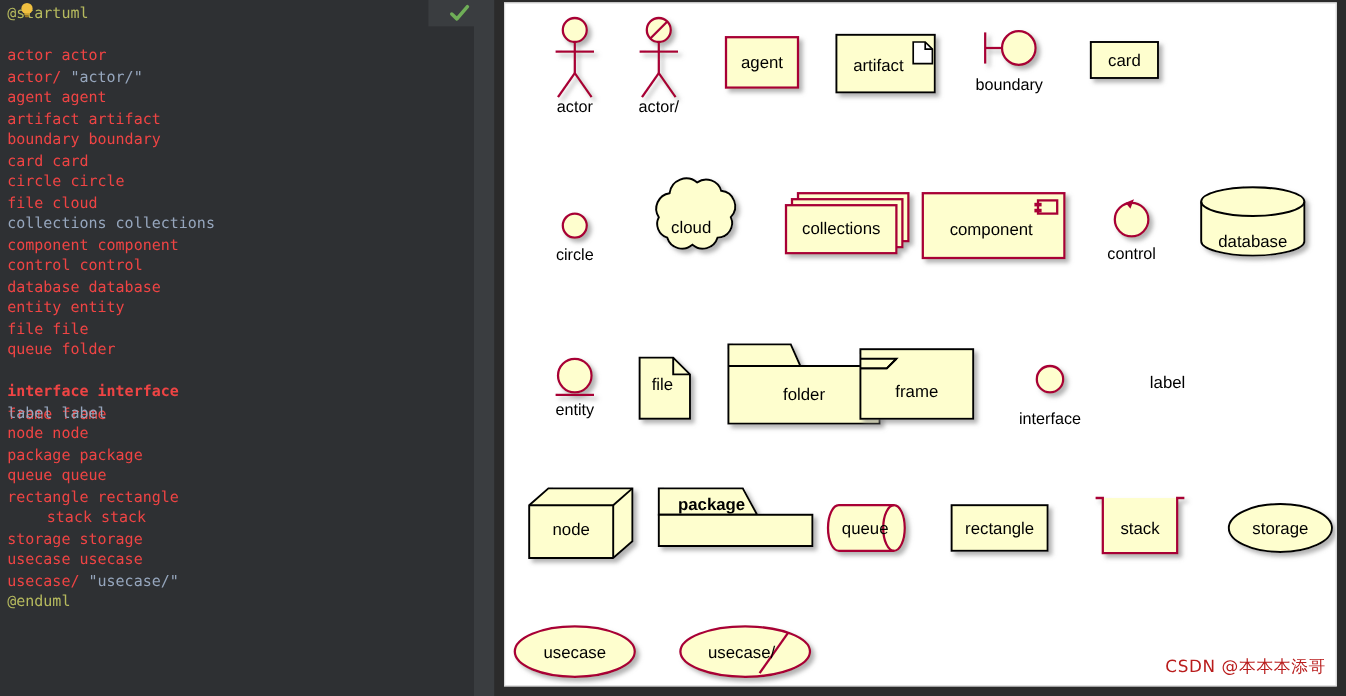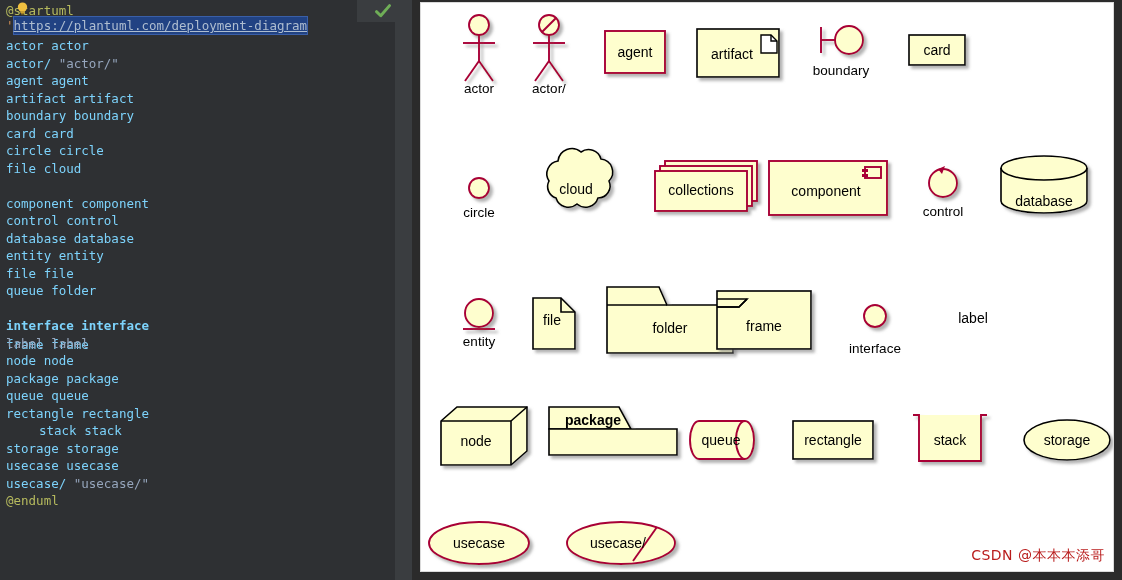--- a/index.html
+++ b/index.html
@@ -32,21 +32,21 @@
     position: absolute;
     left: 6px;
     height: 17.5px;
     line-height: 17.5px;
     font-family: "DejaVu Sans Mono", monospace;
     font-size: 12.5px;
     white-space: pre;
     letter-spacing: 0px;
   }
   .tok-kw   { color: #b6ba5e; }     
-  .tok-ident{ color: #7dd3fc; }     
+  .tok-ident{ color: #ef4444; }     
   .tok-alt  { color: #96a6bd; }
   .tok-quote{ color: #96a6bd; }
 
   
   #bulb {
     position: absolute;
     left: 15px; top: 1px;
     width: 15px; height: 15px;
     pointer-events: none;
   }
@@ -120,20 +120,21 @@
     <div class="code-line" style="top: 2px;"><span class="tok-kw">@startuml</span></div>
         <div class="code-line" style="top: 19.5px;"></div>
         <div class="code-line" style="top: 37px;"><span class="tok-ident">actor actor</span></div>
         <div class="code-line" style="top: 54.5px;"><span class="tok-ident">actor/ </span><span class="tok-quote">"actor/"</span></div>
         <div class="code-line" style="top: 72px;"><span class="tok-ident">agent agent</span></div>
         <div class="code-line" style="top: 89.5px;"><span class="tok-ident">artifact artifact</span></div>
         <div class="code-line" style="top: 107px;"><span class="tok-ident">boundary boundary</span></div>
         <div class="code-line" style="top: 124.5px;"><span class="tok-ident">card card</span></div>
         <div class="code-line" style="top: 142px;"><span class="tok-ident">circle circle</span></div>
         <div class="code-line" style="top: 159.5px;"><span class="tok-ident">file cloud</span></div>
+        <div class="code-line" style="top: 177px;"><span class="tok-alt">collections collections</span></div>
         <div class="code-line" style="top: 194.5px;"><span class="tok-ident">component component</span></div>
         <div class="code-line" style="top: 212px;"><span class="tok-ident">control control</span></div>
         <div class="code-line" style="top: 229.5px;"><span class="tok-ident">database database</span></div>
         <div class="code-line" style="top: 247px;"><span class="tok-ident">entity entity</span></div>
         <div class="code-line" style="top: 264.5px;"><span class="tok-ident">file file</span></div>
         <div class="code-line" style="top: 282px;"><span class="tok-ident">queue folder</span></div>
         <div class="code-line" style="top: 299.5px; margin-top: 36px;"><span class="tok-ident">frame frame</span></div>
         <div class="code-line" style="top: 317px; font-weight: bold;"><span class="tok-ident">interface interface</span></div>
         <div class="code-line" style="top: 334.5px;"><span class="tok-alt">label label</span></div>
         <div class="code-line" style="top: 352px;"><span class="tok-ident">node node</span></div>
@@ -151,21 +152,20 @@
       <circle cx="8" cy="6.5" r="5" fill="#f0c040"></circle>
       <rect x="5.6" y="10.6" width="4.8" height="2.1" rx="0.6" fill="#c9a030"></rect>
       <rect x="6.2" y="12.7" width="3.6" height="1.6" rx="0.6" fill="#9c7c22"></rect>
     </svg>
 
     <div id="editor-gutter"></div>
     <div id="check-block"></div>
     <svg id="checkmark" viewBox="0 0 16 16">
       <path d="M2.2 8.6 L6.0 12.2 L13.8 3.2" stroke="#6fae57" stroke-width="2.6" fill="none" stroke-linecap="round" stroke-linejoin="round"></path>
     </svg>
-  <div id="url-line"><span>'</span><span id="url-sel">https://plantuml.com/deployment-diagram</span></div>
     </div>
 
   <div id="diagram">
     <svg width="694" height="570" viewBox="0 0 694 570">
       <defs>
         <filter id="sh" x="-30%" y="-30%" width="180%" height="180%">
           <feDropShadow dx="3" dy="3" stdDeviation="1.6" flood-color="#808080" flood-opacity="0.6"></feDropShadow>
         </filter>
       </defs>
       <style>

